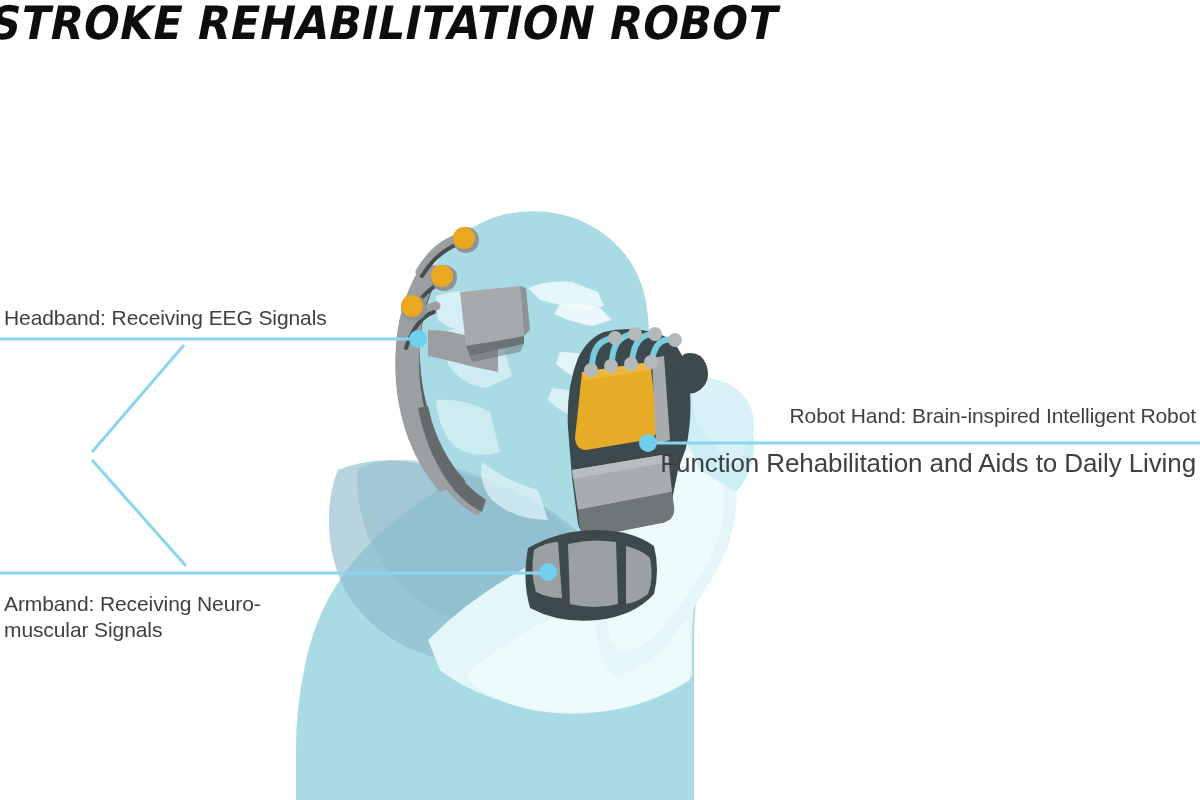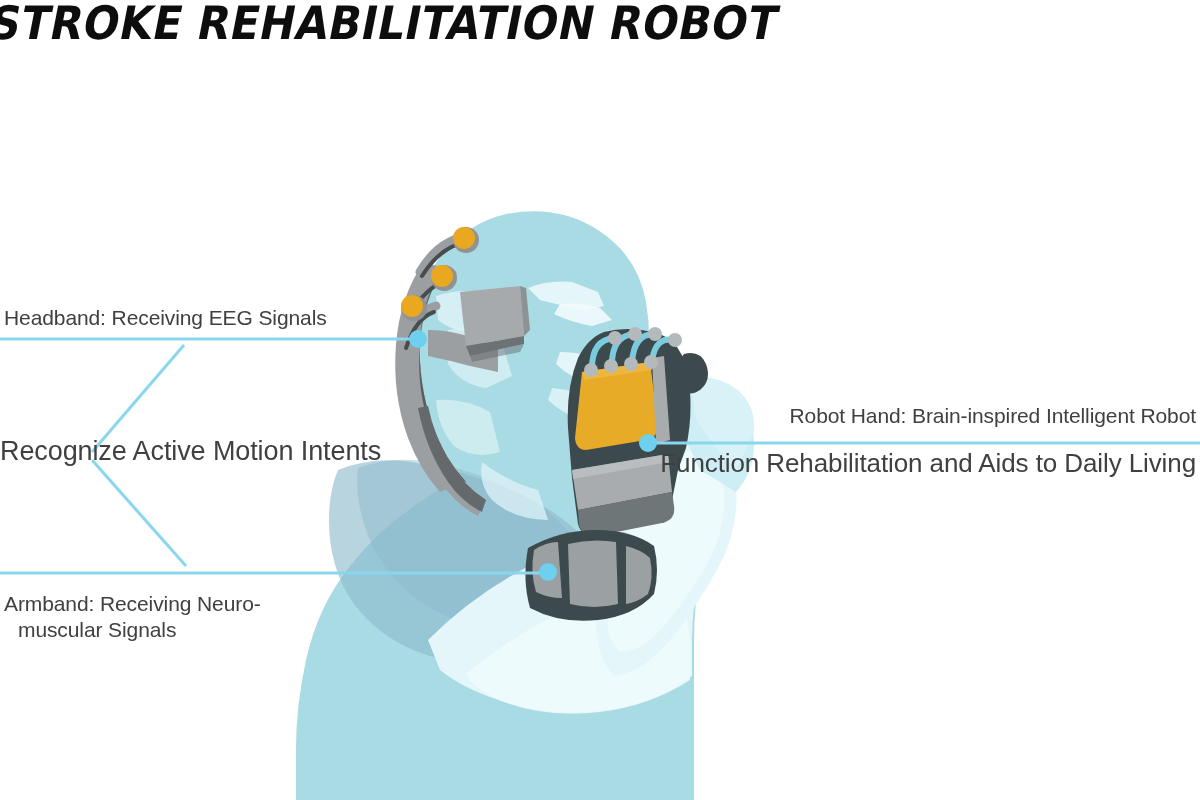--- a/index.html
+++ b/index.html
@@ -38,21 +38,21 @@
   .lbl{
     position:absolute;
     color:#404040;
     white-space:nowrap;
     font-family:"Liberation Sans","DejaVu Sans",sans-serif;
     letter-spacing:-0.1px;
   }
   #lbl-headband{ left:4px;  top:306px; font-size:21px; }
   #lbl-center  { left:0px;  top:436px; font-size:27px; }
   #lbl-armband1{ left:4px;  top:592px; font-size:21px; }
-  #lbl-armband2{ left:18px;  top:618px; font-size:21px; }
+  #lbl-armband2{ left:4px;  top:618px; font-size:21px; }
   #lbl-hand1   { right:4px; top:404px; font-size:21px; text-align:right;}
   #lbl-hand2   { right:4px; top:448px; font-size:26px; text-align:left;margin-left:18px;}
 </style>
 </head>
 <body>
 
 <div id="stage">
 
   <div id="title">
     <span class="tw">STROKE REHABILITATION ROBOT</span>
@@ -247,21 +247,20 @@
     </g>
 
     <circle cx="418" cy="339" r="9" fill="#6ecfef"></circle>
     <circle cx="548" cy="572" r="9" fill="#6ecfef"></circle>
     <circle cx="648" cy="443" r="9" fill="#6ecfef"></circle>
 
   </svg>
 
   <div class="lbl" id="lbl-headband">Headband: Receiving EEG Signals</div>
 
-  <div class="lbl" id="lbl-center">Recognize Active Motion Intents</div>
 
   <div class="lbl" id="lbl-armband1">Armband: Receiving Neuro-</div>
 
   <div class="lbl" id="lbl-armband2">muscular Signals</div>
 
   <div class="lbl" id="lbl-hand1">Robot Hand: Brain-inspired Intelligent Robot</div>
 
   <div class="lbl" id="lbl-hand2">Function Rehabilitation and Aids to Daily Living</div>
 
 </div>

